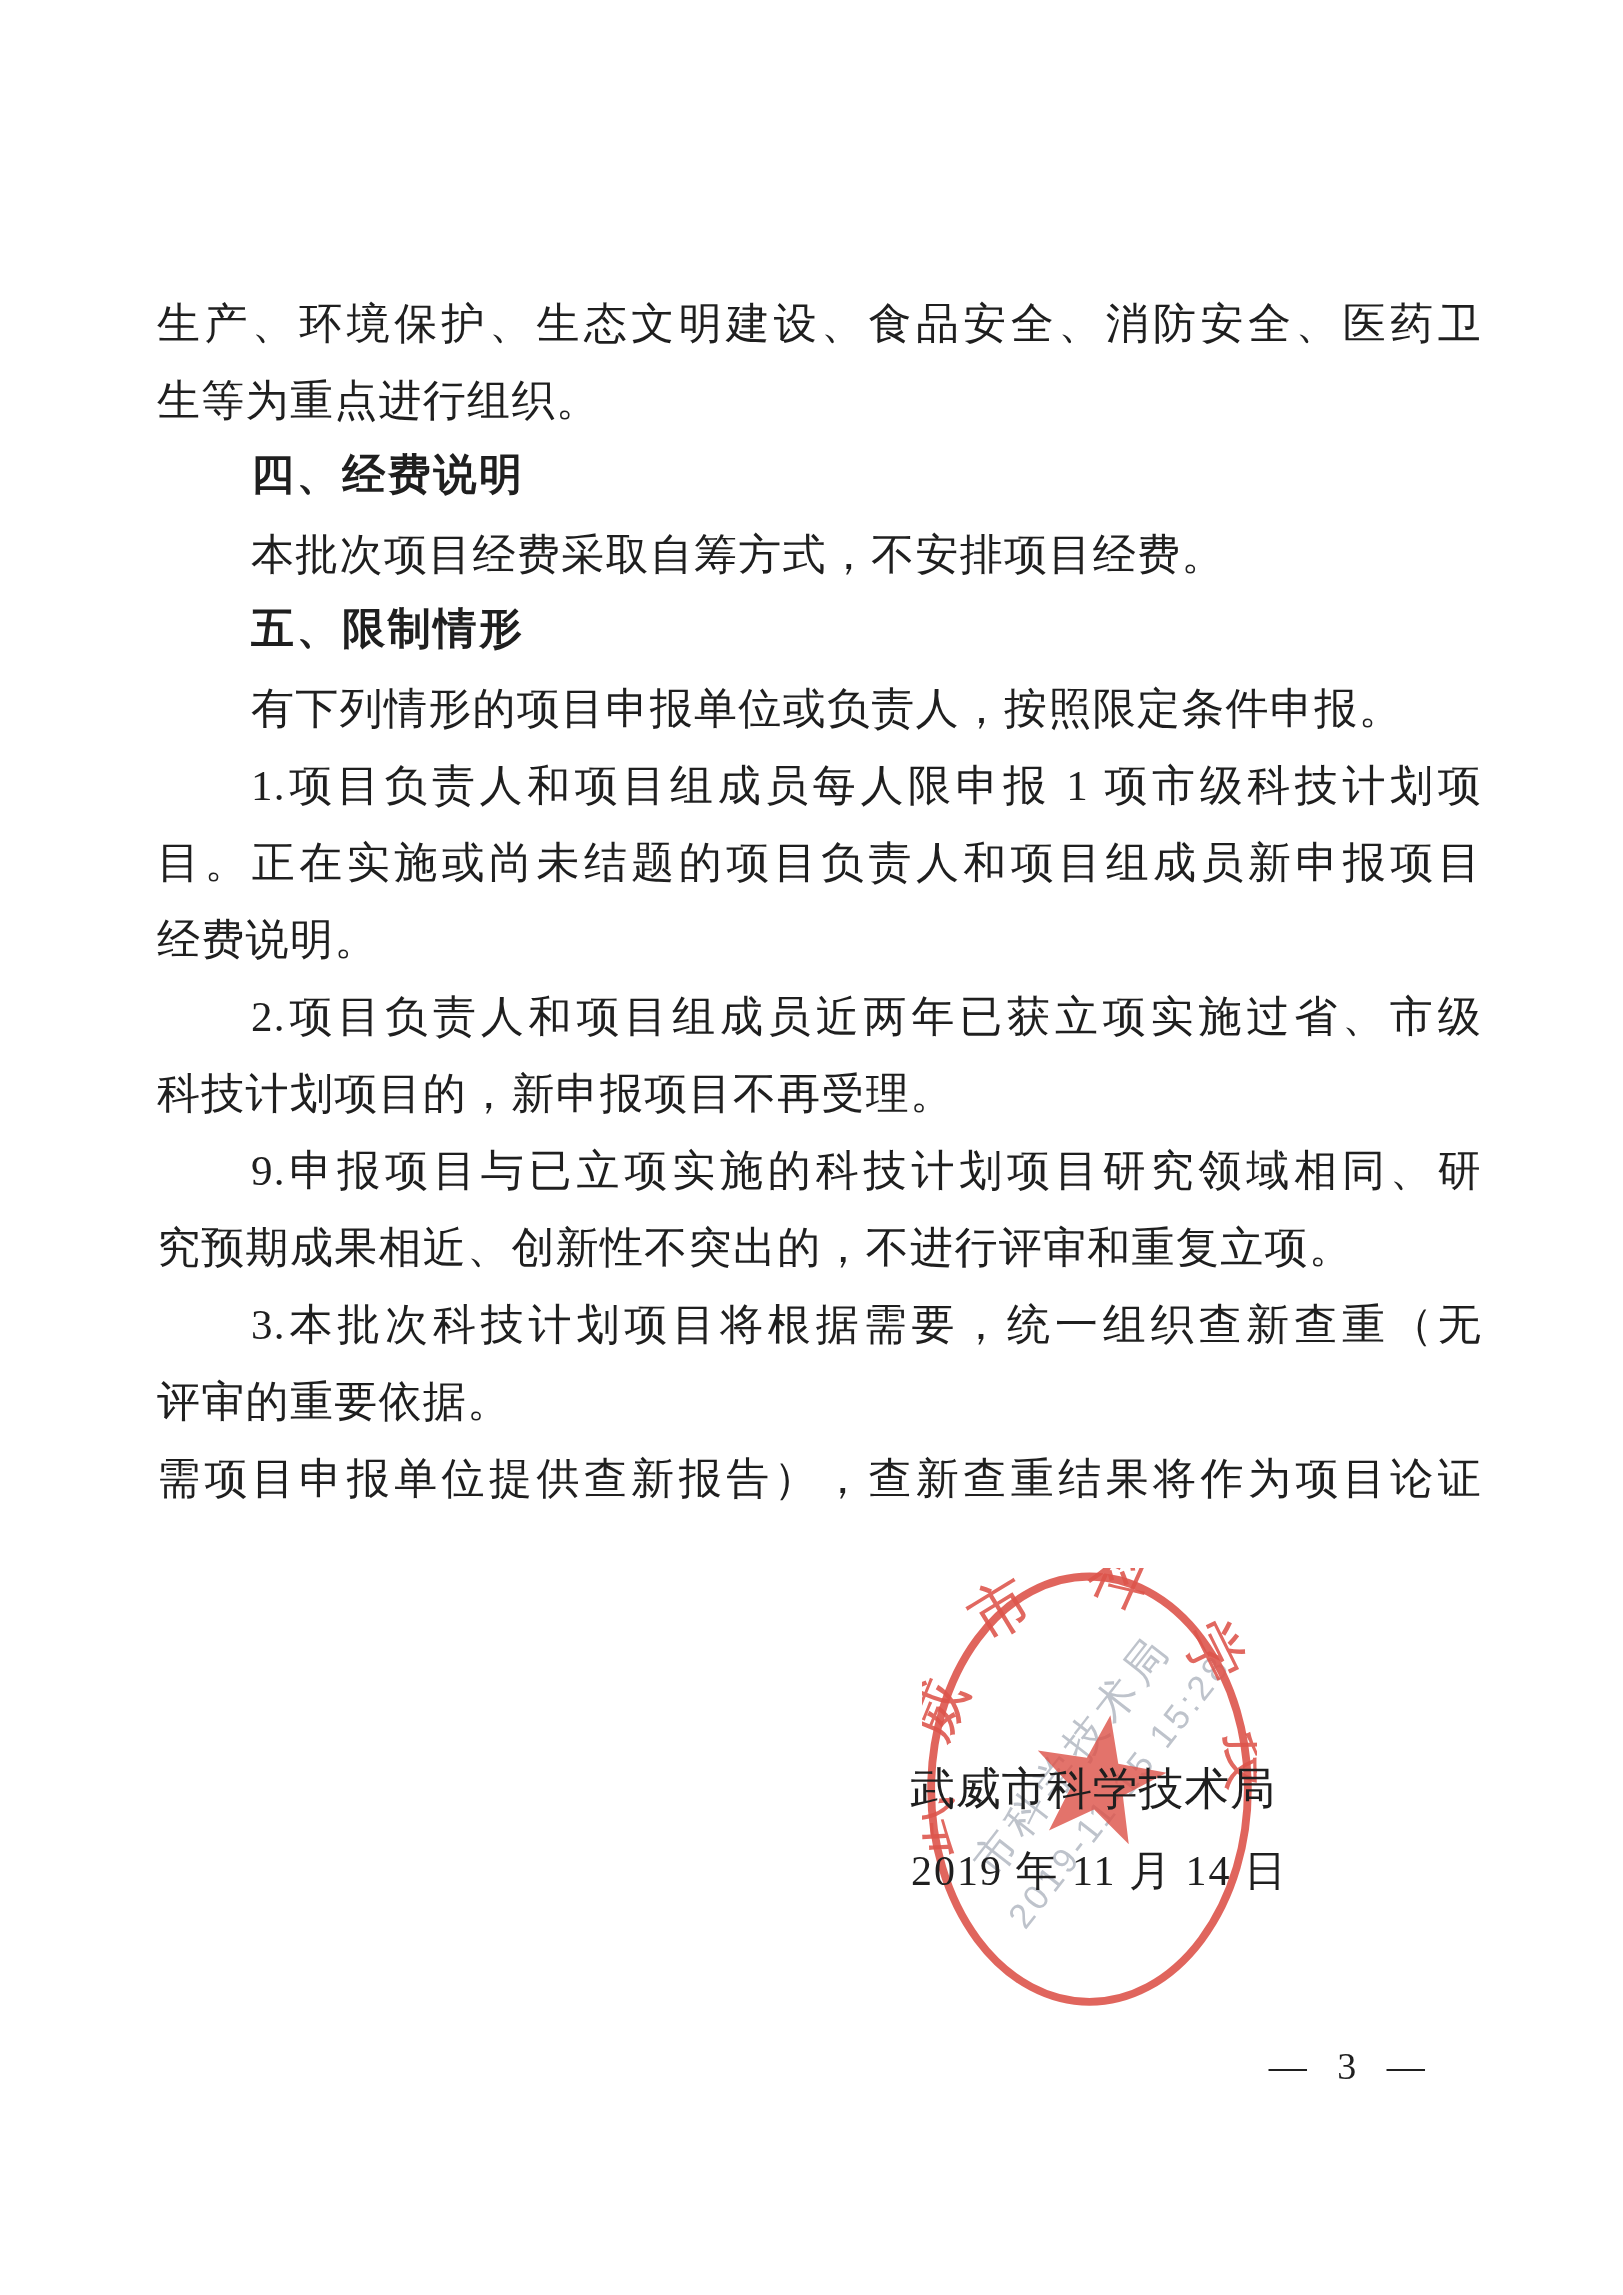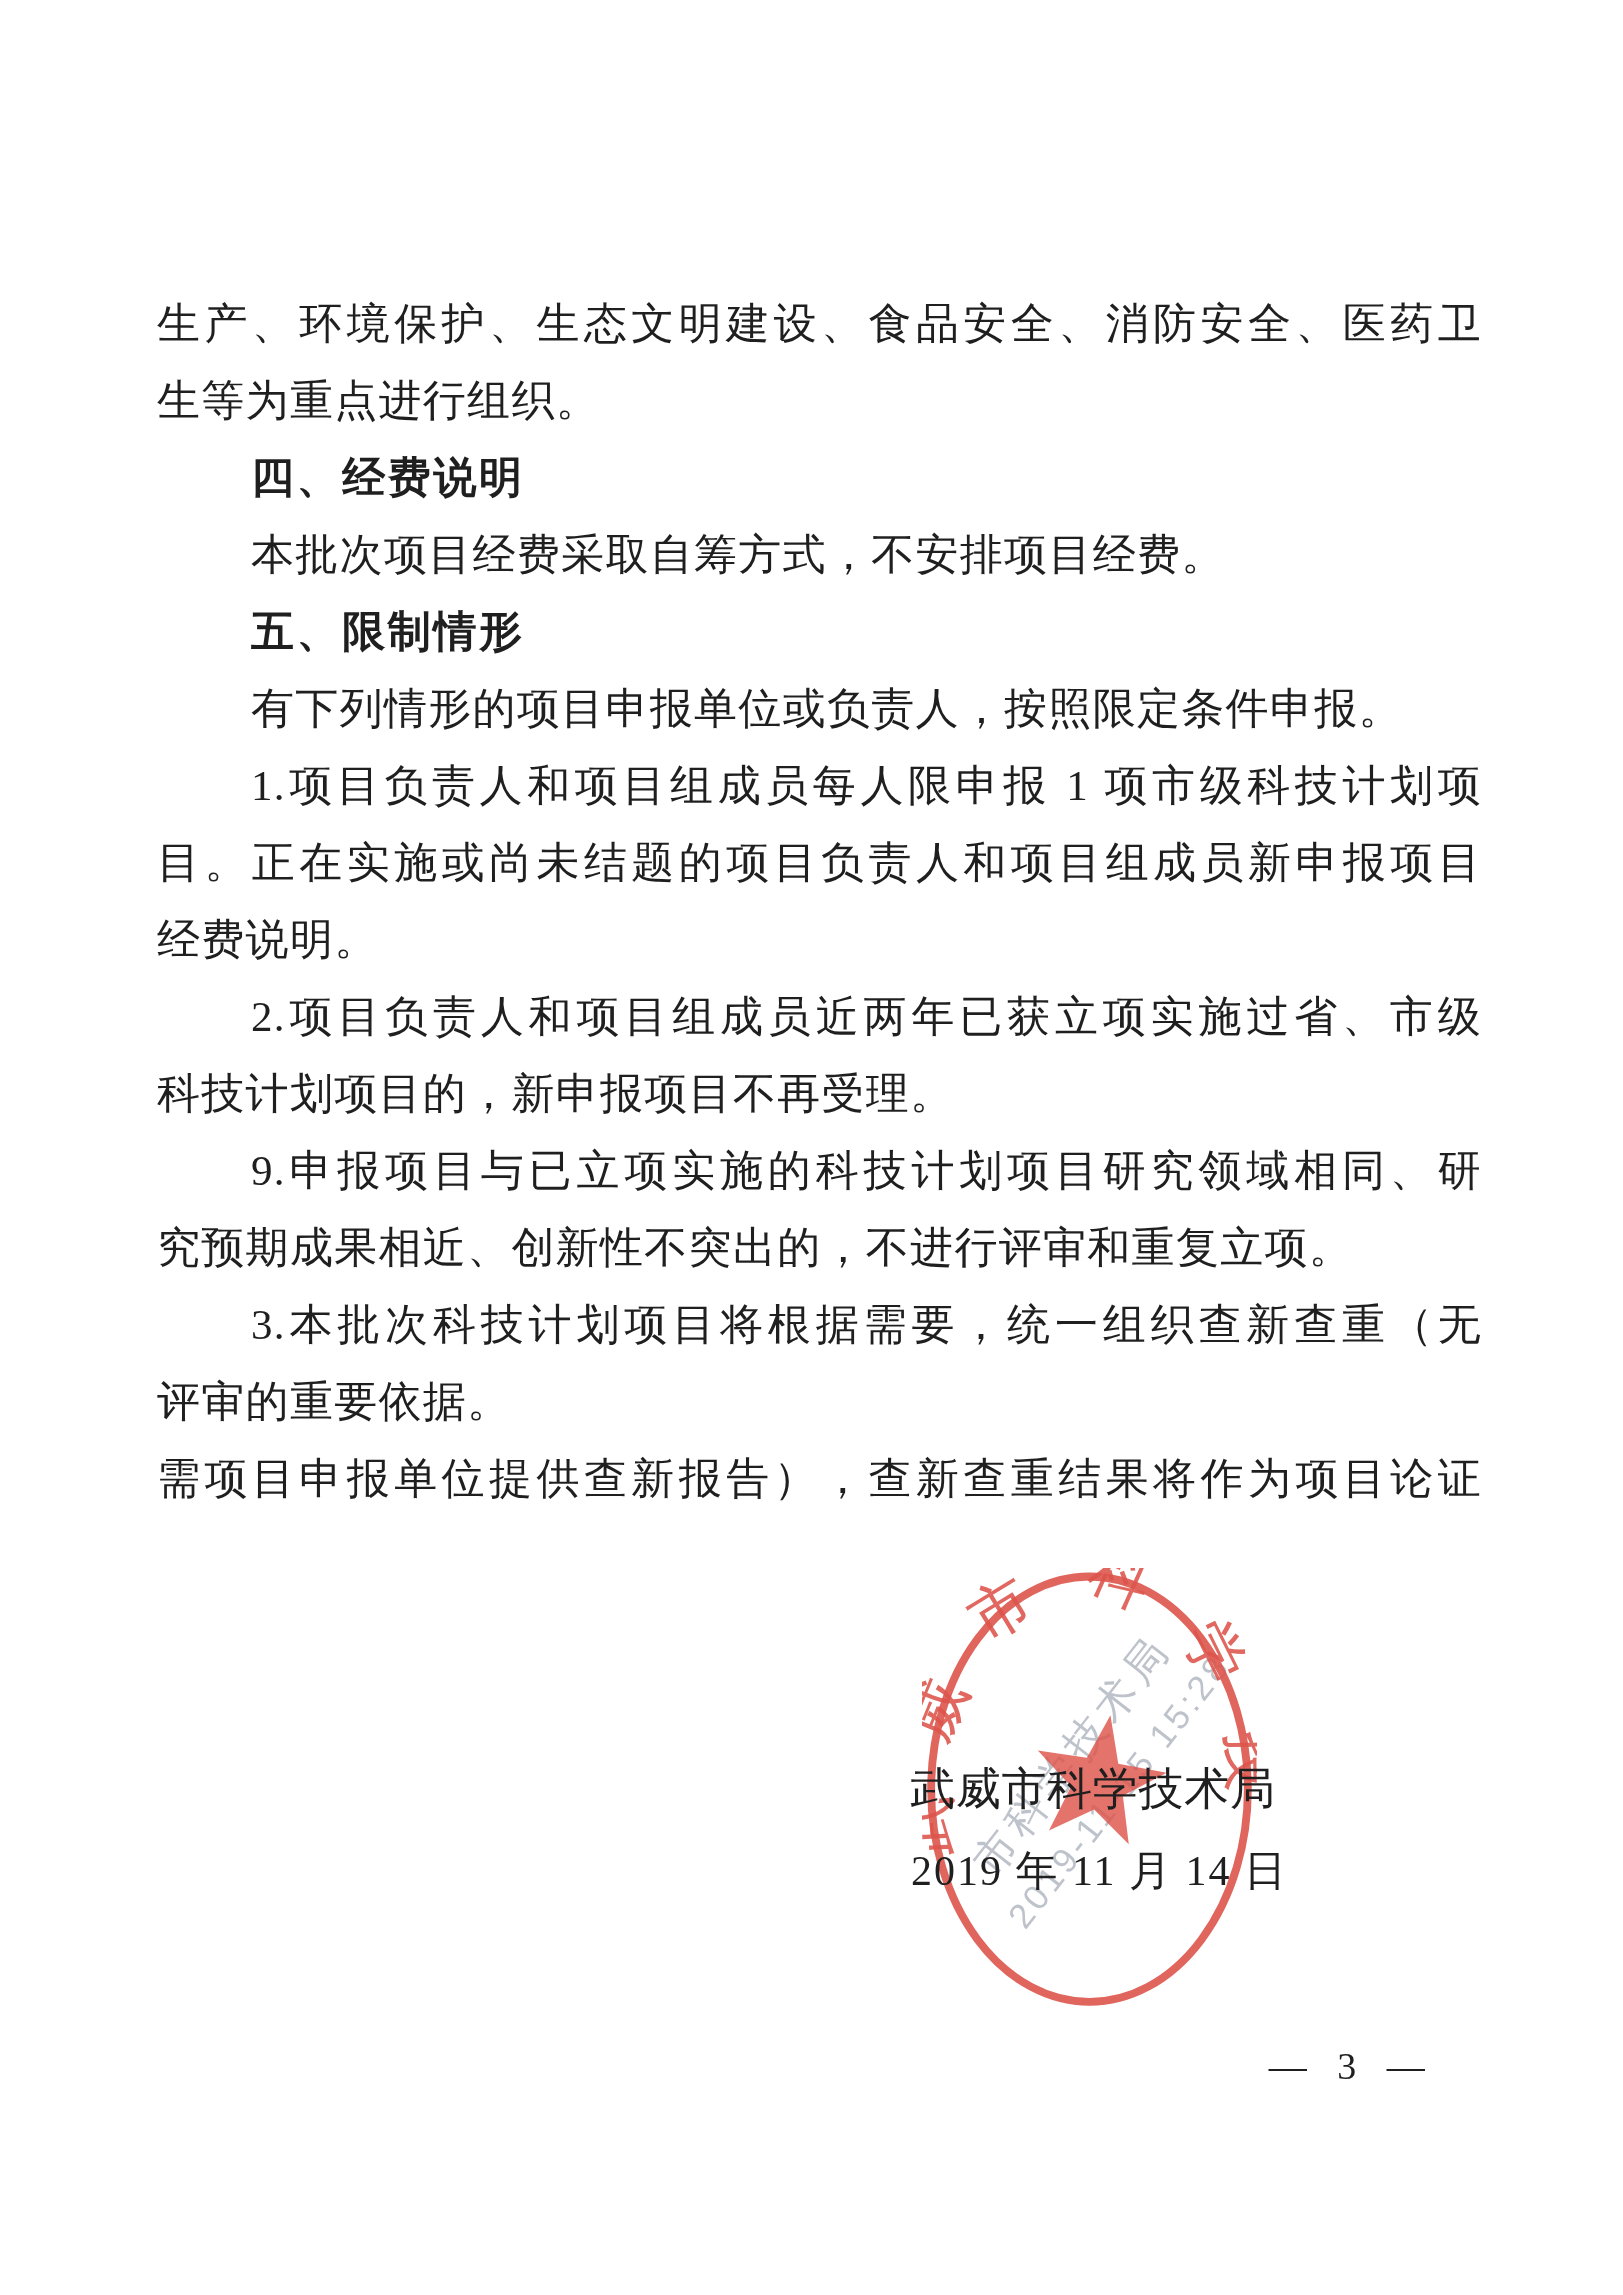--- a/index.html
+++ b/index.html
@@ -32,21 +32,21 @@
     text-align: left;
     margin-left: 8px;
   }
   .line.justify {
     white-space: normal;
     text-align: justify;
     text-align-last: justify;
   }
   .line.indent { padding-left: 94px; }
   .line.heading {
-    font-family: Liberation Sans, sans-serif;
+    font-family: Liberation Mono, monospace;
     font-weight: 700;
     letter-spacing: 2.6px;
   }
 
   
   .sig-agency {
     position: absolute;
     left: 910px;
     top: 1767px;
     font-size: 45px;

